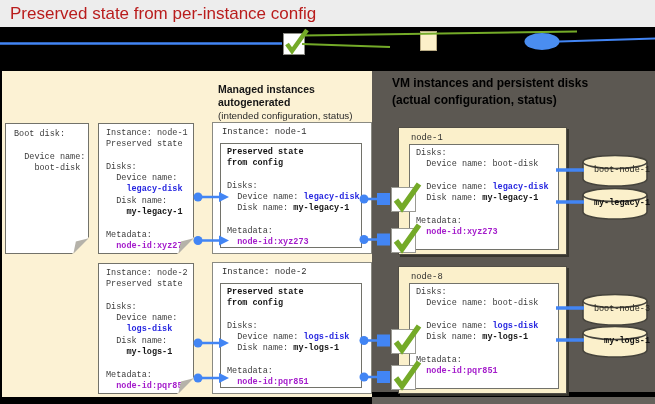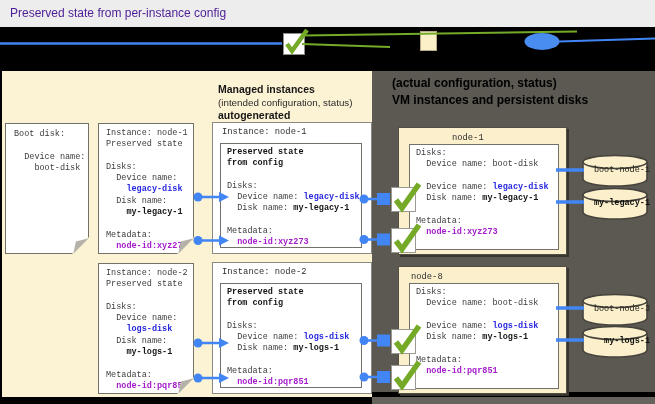--- a/index.html
+++ b/index.html
@@ -1,21 +1,21 @@
 <!DOCTYPE html>
 <html><head>
 <meta charset="utf-8">
 <style>
   html,body{margin:0;padding:0;background:#000;}
   .stage{position:relative;width:655px;height:404px;background:#000;overflow:hidden;
          font-family:"Liberation Sans",sans-serif;}
   .abs{position:absolute;}
   
   .titlebar{left:0;top:0;width:655px;height:27px;background:#ededed;}
-  .titlebar span{position:absolute;left:10px;top:0;line-height:27px;font-size:12px;color:#4c1d95;}
+  .titlebar span{position:absolute;left:10px;top:0;line-height:27px;font-size:17px;color:#b91c1c;}
   
   .legend-strip{left:0;top:27px;width:655px;height:44px;background:#000;}
   .legend-label{position:absolute;font-size:10px;color:#000;white-space:nowrap;}
   
   .cream{left:2px;top:71px;width:370px;height:326px;background:#fcf2d4;}
   .dark{left:372px;top:71px;width:283px;height:321px;background:#5c5852;}
   .footer-gray{left:372px;top:397px;width:283px;height:7px;background:#66625c;}
   
   .hdr .line{white-space:pre;line-height:13px;height:13px;}
   .hb{font-size:10.5px;font-weight:bold;color:#161616;}
@@ -75,26 +75,26 @@
   </div>
   <div class="swatch abs" style="left:420px;top:31px;width:15px;height:18px;"></div>
 
   <div class="abs cream"></div>
 
   <div class="abs dark"></div>
   <div class="abs footer-gray"></div>
 
   <div class="abs hdr" style="left:218px;top:81px;">
       <div class="line"><span class="hb">Managed instances</span></div>
+      <div class="line"><span class="hb">autogenerated</span></div>
       <div class="line"><span class="hr">(intended configuration, status)</span></div>
-      <div class="line"><span class="hb">autogenerated</span></div>
     </div>
   <div class="abs hdr hdr-dark" style="left:392px;top:74px;">
+      <div class="line"><span class="hd">VM instances and persistent disks</span></div>
       <div class="line"><span class="hd">(actual configuration, status)</span></div>
-      <div class="line"><span class="hd">VM instances and persistent disks</span></div>
     </div>
 
   <div class="paper" style="left:5px;top:123px;width:82px;height:129px;">
     <div class="lines abs" style="left:8px;top:5px;">
         <div class="line"><span>Boot disk:</span></div>
         <div class="line">&nbsp;</div>
         <div class="line"><span>  Device name:</span></div>
         <div class="line"><span>    boot-disk</span></div>
       </div>
     <div class="fold-cover"></div>
@@ -163,21 +163,21 @@
           <div class="line"><span>  Device name: </span><span class="blue">logs-disk</span></div>
           <div class="line"><span>  Disk name: </span><span class="bold">my-logs-1</span></div>
           <div class="line">&nbsp;</div>
           <div class="line"><span>Metadata:</span></div>
           <div class="line"><span>  </span><span class="mag">node-id:pqr851</span></div>
         </div>
     </div>
   </div>
 
   <div class="vmcard" style="left:398px;top:127px;width:167px;height:126px;">
-    <div class="mtitle" style="left:12px;top:5px;margin-left:41px;">node-1</div>
+    <div class="mtitle" style="left:12px;top:5px;">node-1</div>
     <div class="ibox" style="left:10px;top:16px;width:148px;height:104px;">
       <div class="lines abs" style="left:6px;top:3px;">
           <div class="line"><span>Disks:</span></div>
           <div class="line"><span>  Device name: boot-disk</span></div>
           <div class="line">&nbsp;</div>
           <div class="line"><span>  Device name: </span><span class="blue">legacy-disk</span></div>
           <div class="line"><span>  Disk name: </span><span class="bold">my-legacy-1</span></div>
           <div class="line">&nbsp;</div>
           <div class="line"><span>Metadata:</span></div>
           <div class="line"><span>  </span><span class="mag">node-id:xyz273</span></div>

